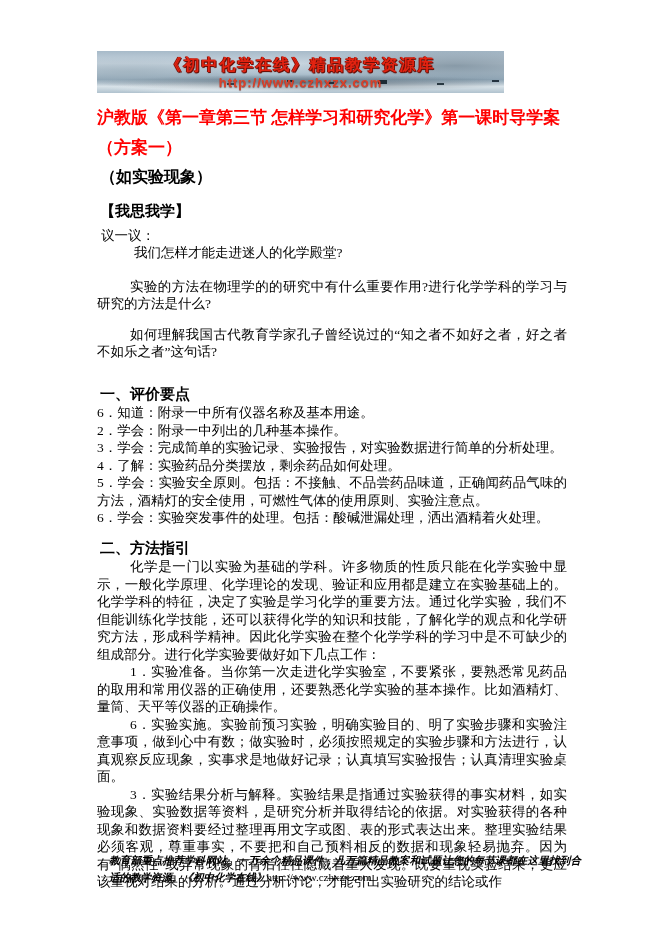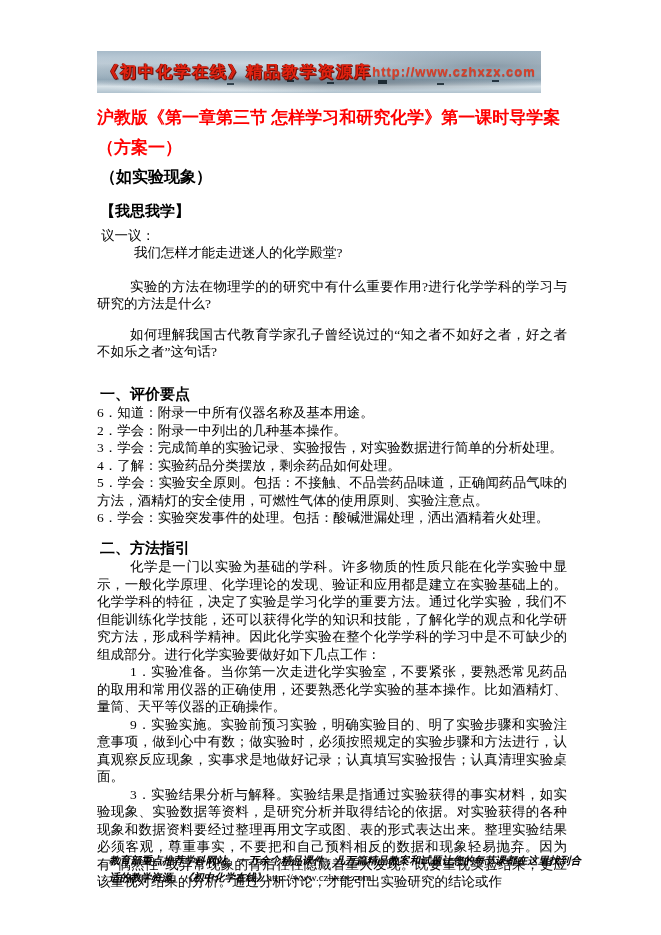--- a/index.html
+++ b/index.html
@@ -5,22 +5,22 @@
   html,body{margin:0;padding:0;}
   body{
     width:661px;height:935px;position:relative;background:#ffffff;
     font-family:"Liberation Serif","DejaVu Serif",serif;color:#000;
     overflow:hidden;
   }
   .page{position:absolute;left:97px;top:0;width:470px;}
 
   
   .banner{
-    margin-top:51px;height:42px;width:444px;position:relative;overflow:hidden;
-    display:flex;flex-direction:row;align-items:center;justify-content:center;
+    margin-top:51px;height:42px;width:407px;position:relative;overflow:hidden;
+    display:flex;flex-direction:column;align-items:center;justify-content:center;
     background:
       radial-gradient(55% 60% at 88% 35%, rgba(104,124,139,0.65), rgba(104,124,139,0) 70%),
       radial-gradient(45% 50% at 8% 50%, rgba(150,168,180,0.55), rgba(150,168,180,0) 72%),
       radial-gradient(70% 26% at 52% 76%, rgba(52,66,78,0.55), rgba(52,66,78,0) 75%),
       radial-gradient(40% 22% at 30% 88%, rgba(235,242,246,0.9), rgba(235,242,246,0) 70%),
       linear-gradient(180deg,#a7bac9 0%,#c8d5df 30%,#b2c4d1 52%,#92a8b8 68%,#d9e3e9 84%,#b0c2ce 100%);
   }
   .banner::after{ 
     content:"";position:absolute;left:190px;top:29px;width:7px;height:2px;background:#1d2a33;
     box-shadow:40px 2px 0 0 #22313b, 92px 1px 0 1px #1d2a33, 150px 3px 0 0 #2a3942,
@@ -96,20 +96,20 @@
   <p class="line">6．知道：附录一中所有仪器名称及基本用途。</p>
   <p class="line">2．学会：附录一中列出的几种基本操作。</p>
   <p class="line">3．学会：完成简单的实验记录、实验报告，对实验数据进行简单的分析处理。</p>
   <p class="line">4．了解：实验药品分类摆放，剩余药品如何处理。</p>
   <p class="line">5．学会：实验安全原则。包括：不接触、不品尝药品味道，正确闻药品气味的方法，酒精灯的安全使用，可燃性气体的使用原则、实验注意点。</p>
   <p class="line">6．学会：实验突发事件的处理。包括：酸碱泄漏处理，洒出酒精着火处理。</p>
 
   <p class="sec-head mt6">二、方法指引</p>
   <p class="para indent">化学是一门以实验为基础的学科。许多物质的性质只能在化学实验中显示，一般化学原理、化学理论的发现、验证和应用都是建立在实验基础上的。化学学科的特征，决定了实验是学习化学的重要方法。通过化学实验，我们不但能训练化学技能，还可以获得化学的知识和技能，了解化学的观点和化学研究方法，形成科学精神。因此化学实验在整个化学学科的学习中是不可缺少的组成部分。进行化学实验要做好如下几点工作：</p>
   <p class="para indent">1．实验准备。当你第一次走进化学实验室，不要紧张，要熟悉常见药品的取用和常用仪器的正确使用，还要熟悉化学实验的基本操作。比如酒精灯、量筒、天平等仪器的正确操作。</p>
-  <p class="para indent">9．实验实施。实验前预习实验，明确实验目的、明了实验步骤和实验注意事项，做到心中有数；做实验时，必须按照规定的实验步骤和方法进行，认真观察反应现象，实事求是地做好记录；认真填写实验报告；认真清理实验桌面。</p>
+  <p class="para indent">6．实验实施。实验前预习实验，明确实验目的、明了实验步骤和实验注意事项，做到心中有数；做实验时，必须按照规定的实验步骤和方法进行，认真观察反应现象，实事求是地做好记录；认真填写实验报告；认真清理实验桌面。</p>
   <p class="para indent">3．实验结果分析与解释。实验结果是指通过实验获得的事实材料，如实验现象、实验数据等资料，是研究分析并取得结论的依据。对实验获得的各种现象和数据资料要经过整理再用文字或图、表的形式表达出来。整理实验结果必须客观，尊重事实，不要把和自己预料相反的数据和现象轻易抛弃。因为有“偶然性”或异常现象的背后往往隐藏着重大发现。既要重视实验结果，更应该重视对结果的分析。通过分析讨论，才能引出实验研究的结论或作</p>
 
 </div>
 
 <div class="footer">
   <span class="footer-text">教育部重点推荐学科网站。一万余个精品课件，几万篇精品教案和试题让您的每节课都在这里找到合适的教学资源。《初中化学在线》</span><span class="footer-url">http://www.czhxzx.com</span>
 </div>
 
 </body></html>

